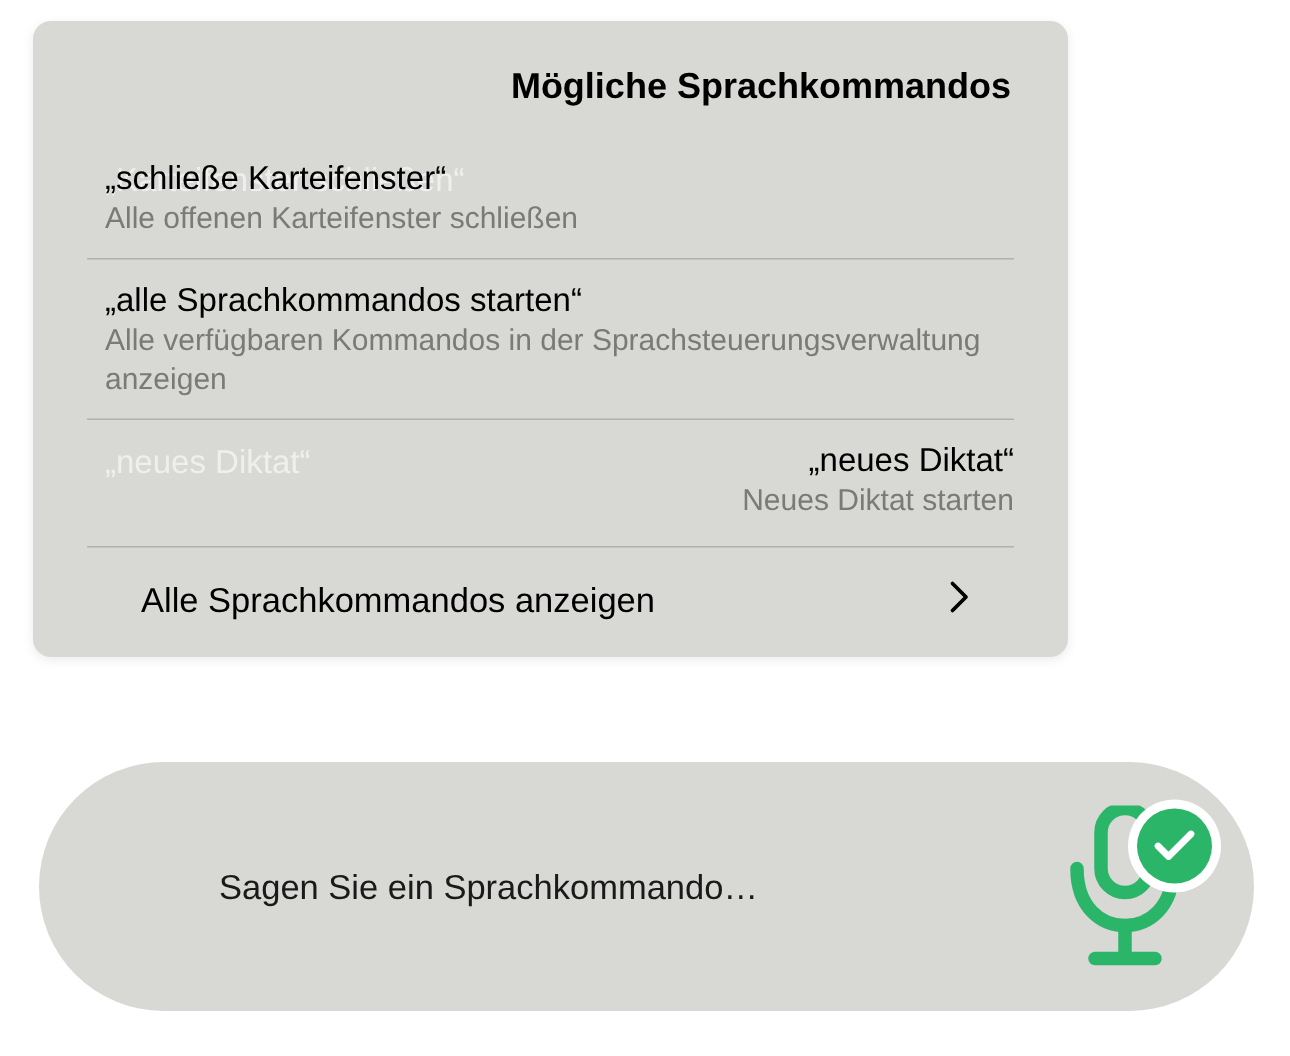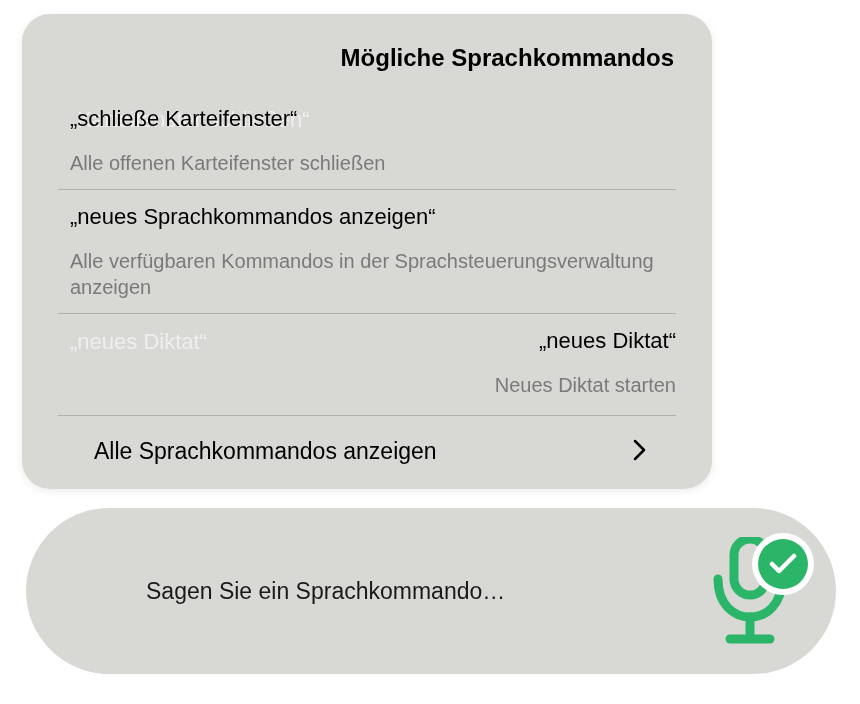--- a/index.html
+++ b/index.html
@@ -13,21 +13,21 @@
       height: 704px;
       background: #fff;
       position: relative;
     }
     .popover {
       position: absolute;
       left: 22px;
       top: 14px;
       width: 690px;
       background: #d8d8d5;
-      border-radius: 28px;
+      border-radius: 12px;
       padding: 30px 0 0 0;
       box-shadow: 0 2px 8px rgba(0,0,0,0.08);
     }
     .popover-title {
       text-align: right;
       font-size: 24px;
       font-weight: 600;
       color: #000;
       padding: 0 38px 20px 38px;
     }
@@ -58,21 +58,21 @@
       font-size: 22px;
       font-weight: 400;
       color: #000;
       padding-left: 12px;
       z-index: 1;
     }
     .command-desc {
       font-size: 20px;
       color: #7a7a78;
       padding-left: 12px;
-      margin-top: 18px;
+      margin-top: 1px;
       line-height: 1.3;
     }
     .all-commands-row {
       display: flex;
       align-items: center;
       justify-content: space-between;
       padding: 22px 30px 24px 46px;
       margin-top: 4px;
       border-top: 1px solid rgba(0,0,0,0.18);
       margin-left: 36px;
@@ -156,21 +156,21 @@
 
     <div class="command-item">
       <div class="command-ghost">
         <span>„Karteifenster schließen“</span><br>
       </div>
       <div class="command-title">„schließe Karteifenster“</div>
       <div class="command-desc">Alle offenen Karteifenster schließen</div>
     </div>
 
     <div class="command-item">
-      <div class="command-title">„neues Sprachkommandos anzeigen“</div>
+      <div class="command-title">„alle Sprachkommandos starten“</div>
       <div class="command-desc">Alle verfügbaren Kommandos in der Sprachsteuerungsverwaltung anzeigen</div>
     </div>
 
     <div class="command-item">
       <div class="command-ghost">„neues Diktat“</div>
       <div class="command-title">„neues Diktat“</div>
       <div class="command-desc">Neues Diktat starten</div>
     </div>
 
   </div>

